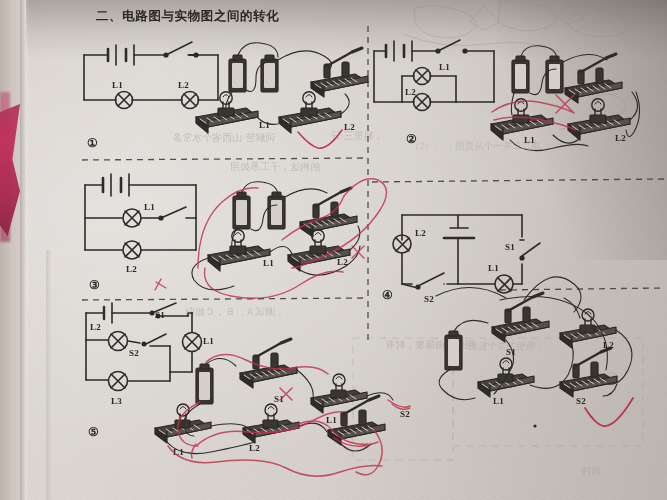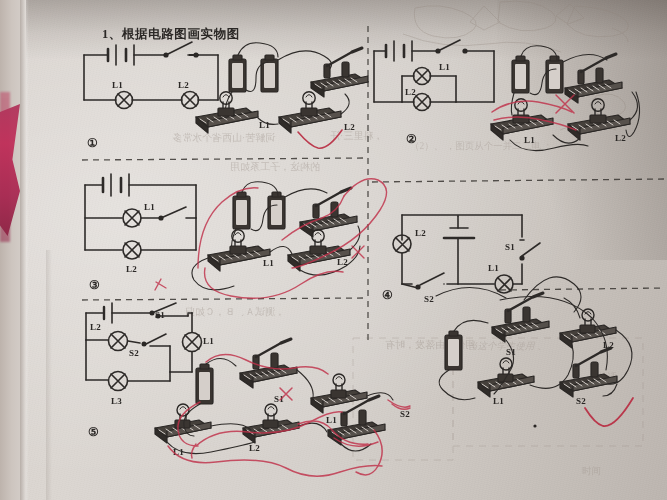--- a/index.html
+++ b/index.html
@@ -125,21 +125,21 @@
   <div class="st2" style="left:405px;top:104px;"> </div>
 
   <svg class="layer">
     <path class="dash" d="M368 26 L368 340"></path>
     <path class="dash" d="M82 160 L366 158"></path>
     <path class="dash" d="M372 182 L664 179"></path>
     <path class="dash" d="M82 300 L366 298"></path>
     <path class="dash" d="M500 290 L664 288"></path>
   </svg>
 
-  <div class="t sub" style="left:102px;top:26px;">1、根据电路图画实物图</div>
+  <div class="t heading" style="left:96px;top:8px;">二、电路图与实物图之间的转化</div>
 
   <svg class="layer">
 
     <g class="ink" stroke-width="1.6">
       <path d="M84 55 L84 100"></path>
       <path d="M84 55 L108 55"></path>
 
       <path d="M108 49 L108 61" stroke-width="2.6"></path>
       <path d="M116 45 L116 65"></path>
       <path d="M126 49 L126 61" stroke-width="2.6"></path>

